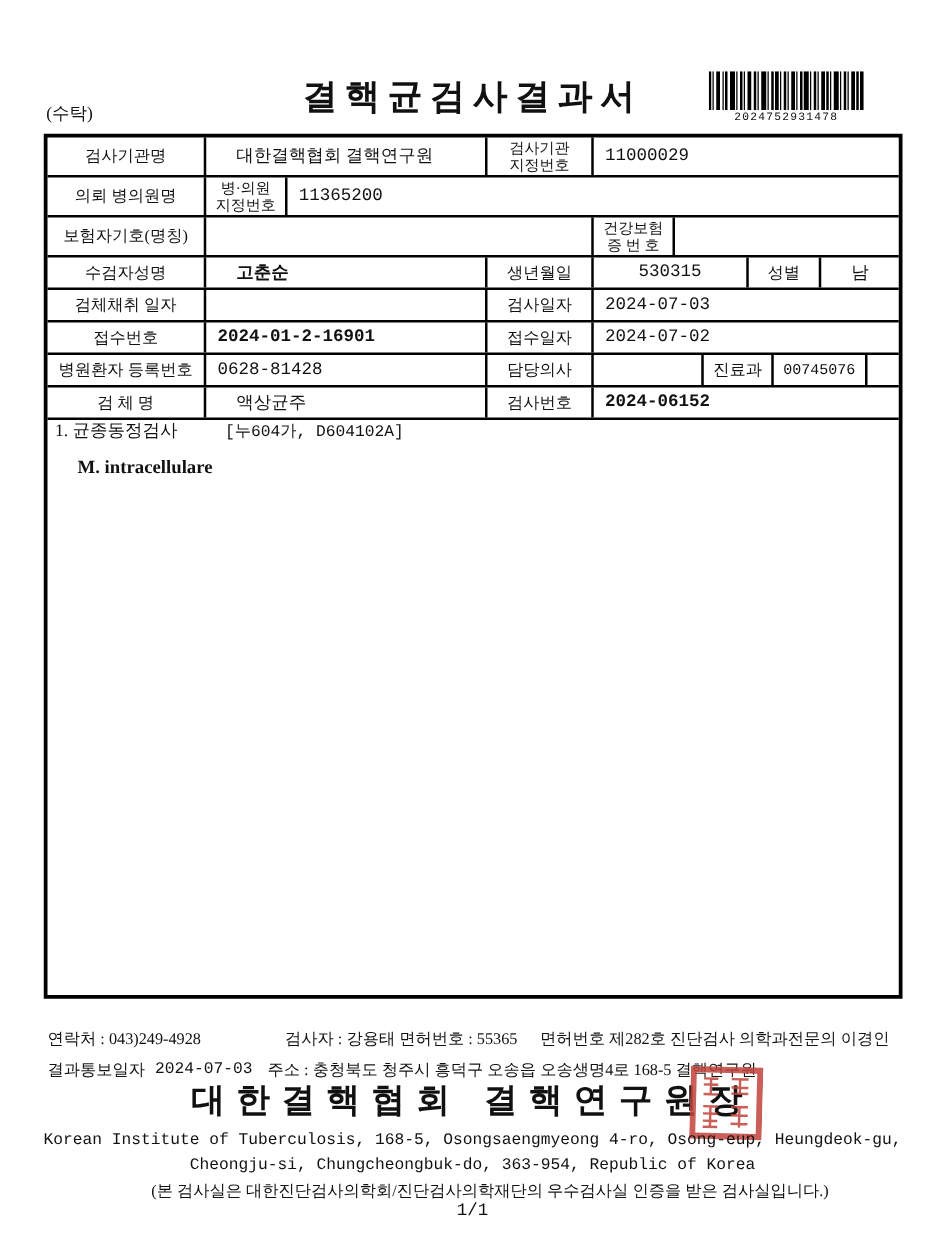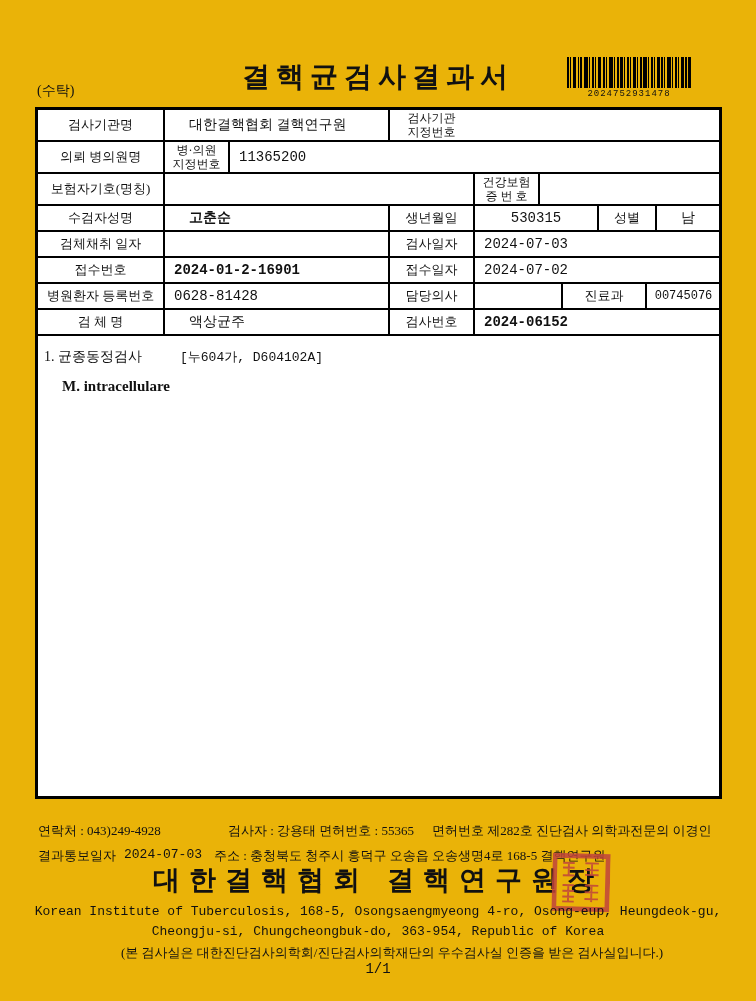--- a/index.html
+++ b/index.html
@@ -1,18 +1,18 @@
 <!DOCTYPE html>
 <html><head>
 <meta charset="utf-8">
 <style>
   * { margin:0; padding:0; box-sizing:border-box; }
   body { background:#e8e8e8; font-family:"Liberation Serif", serif; }
   .page {
-    position:relative; width:756px; height:1001px; background:#eab308;
+    position:relative; width:756px; height:1001px; background:#ffffff;
     margin:0 auto; overflow:hidden; color:#111;
   }
   
   .consign { position:absolute; left:37px; top:82px; font-size:14px; }
   .doc-title {
     position:absolute; left:0; right:0; top:58px; text-align:center;
     font-size:28px; font-weight:bold; letter-spacing:6px;
   }
   .barcode-wrap { position:absolute; left:567px; top:57px; width:124px; text-align:center; }
   .barcode-wrap svg { display:block; width:124px; height:31px; }
@@ -36,27 +36,27 @@
   .h32 { height:32px; }
   .h26 { height:26px; }
   .w125 { width:125px; flex:none; }
   .w225 { width:225px; flex:none; }
   .w310 { width:310px; flex:none; }
   .w85  { width:85px;  flex:none; }
   .w65  { width:65px;  flex:none; }
   .w120 { width:124px; flex:none; }
   .w58  { width:58px;  flex:none; }
   .w88  { width:88px;  flex:none; }
-  .w60  { width:84px;  flex:none; }
+  .w60  { width:56px;  flex:none; }
   .w75  { width:75px;  flex:none; }
   .grow { flex:1; }
   .tail { flex:1; border-left:2px solid #000; }
 
   
-  .results { display:block; height:460px; padding:12px 6px; position:relative; }
+  .results { display:block; height:460px; padding:0 6px; position:relative; }
   .result-line1 { font-size:14px; }
   .result-code { font-family:"Liberation Mono", monospace; font-size:13px; margin-left:38px; }
   .organism { margin:12px 0 0 18px; font-size:15px; font-weight:bold; }
 
   
   .f { position:absolute; font-size:13px; white-space:nowrap; }
   .mono { font-family:"Liberation Mono", monospace; }
   .org-title {
     position:absolute; left:0; right:0; top:862px; text-align:center;
     font-size:27px; font-weight:bold; letter-spacing:9px; white-space:nowrap;
@@ -119,20 +119,21 @@
     <div class="barcode-num">2024752931478</div>
   </div>
 
   <div class="tbl">
 
     <div class="row h32">
       <div class="c lab w125">검사기관명</div>
       <div class="c valk w225">대한결핵협회 결핵연구원</div>
       <div class="c lab2 w85">검사기관
 지정번호</div>
+      <div class="c val grow">11000029</div>
     </div>
 
     <div class="row h32">
       <div class="c lab w125">의뢰 병의원명</div>
       <div class="c lab2 w65">병·의원
 지정번호</div>
       <div class="c val grow">11365200</div>
     </div>
 
     <div class="row h32">

